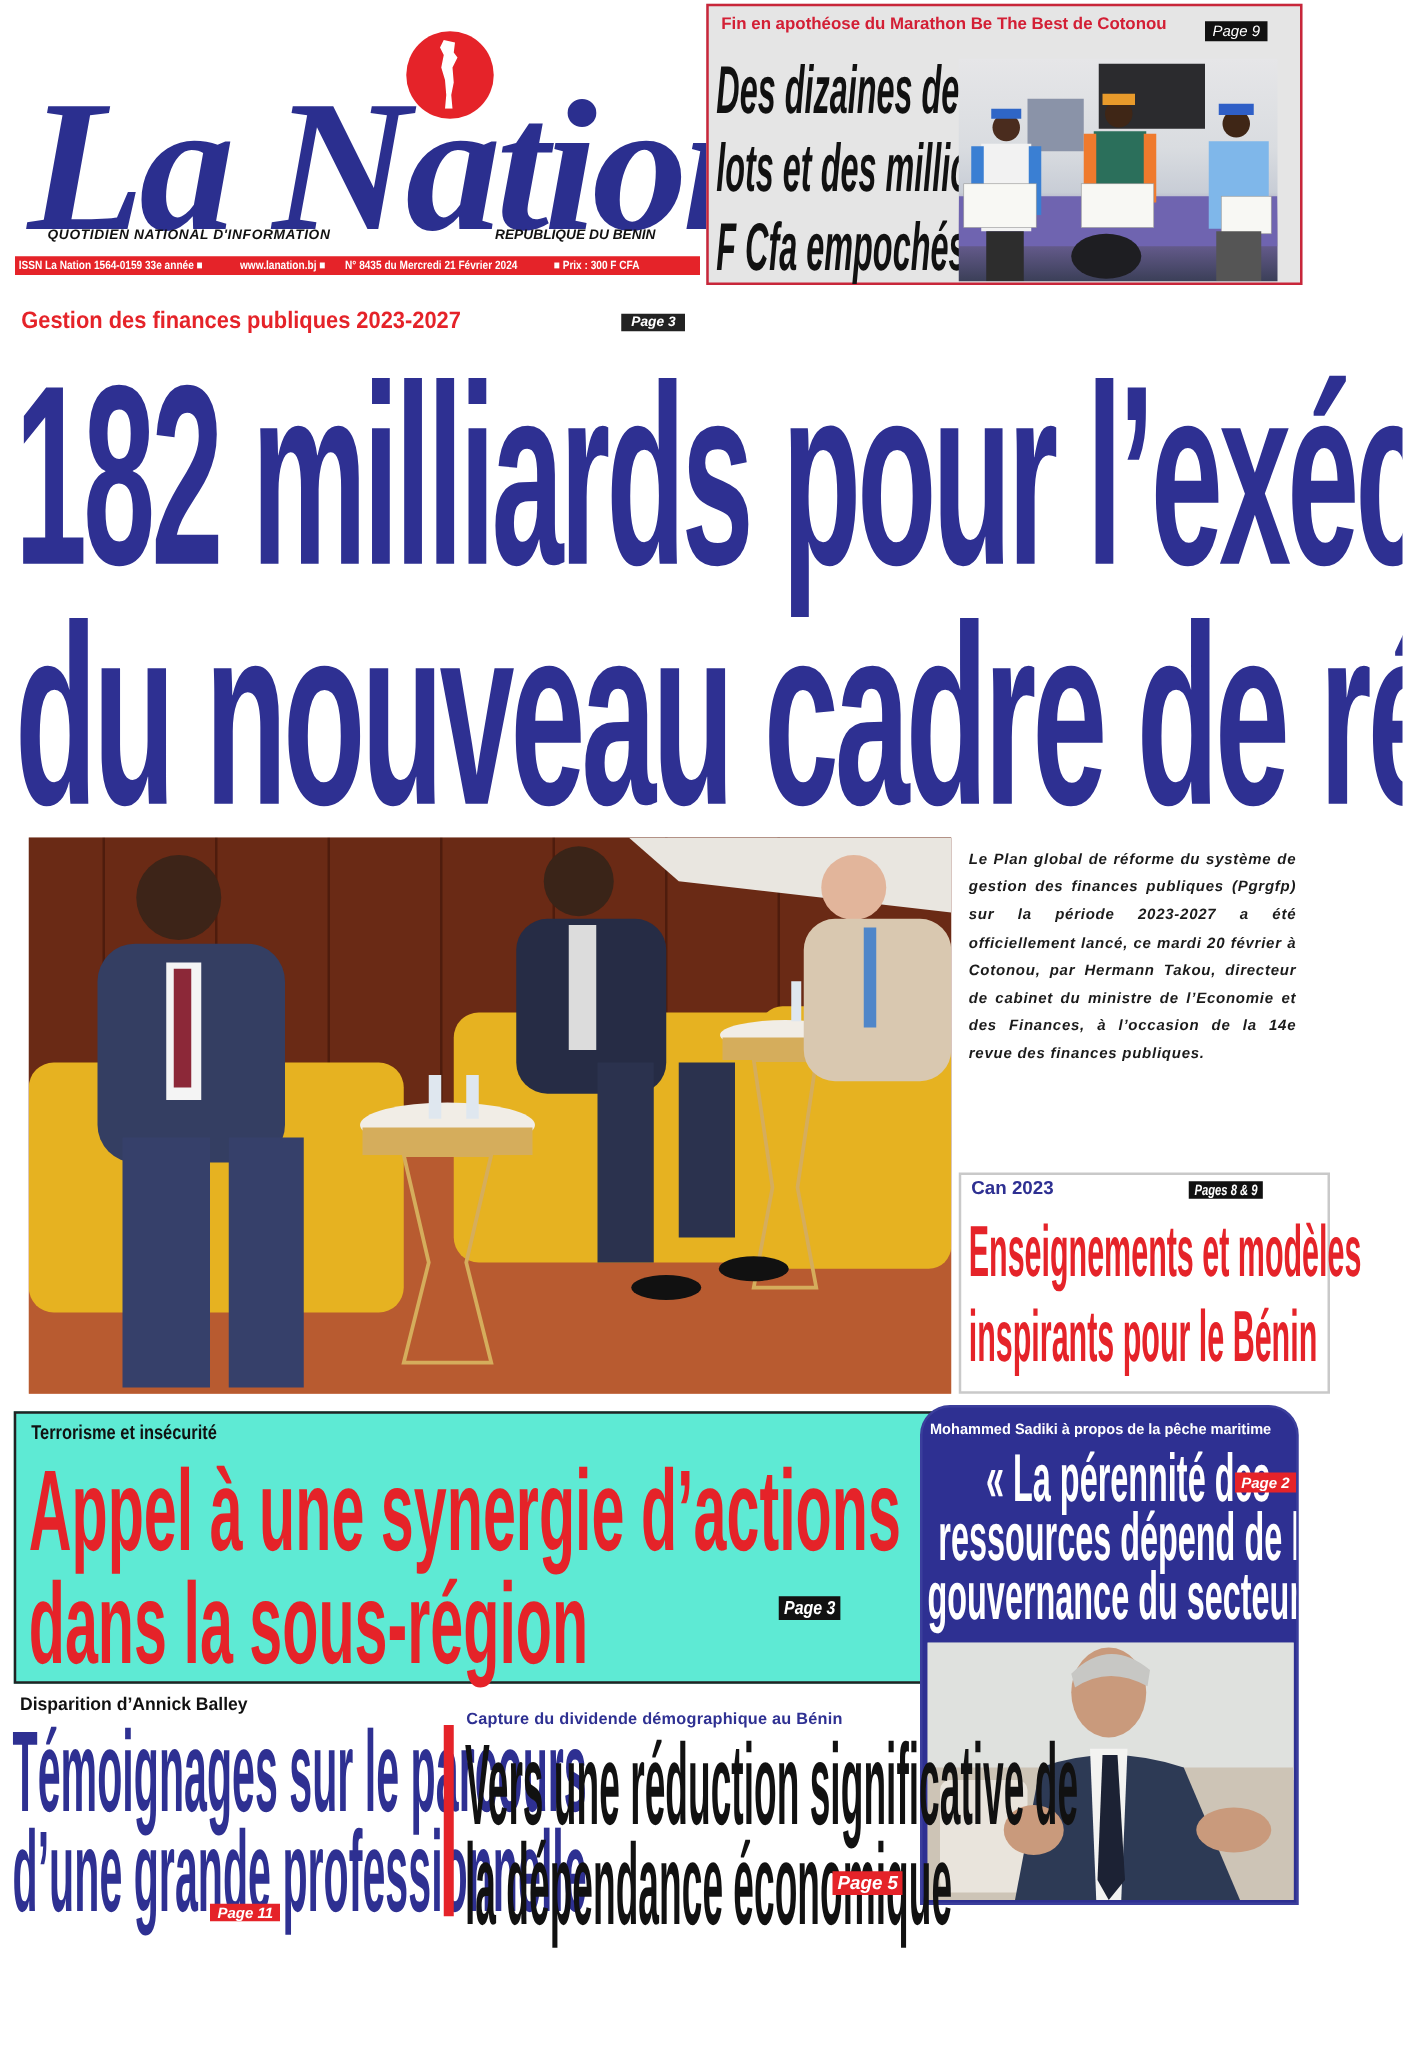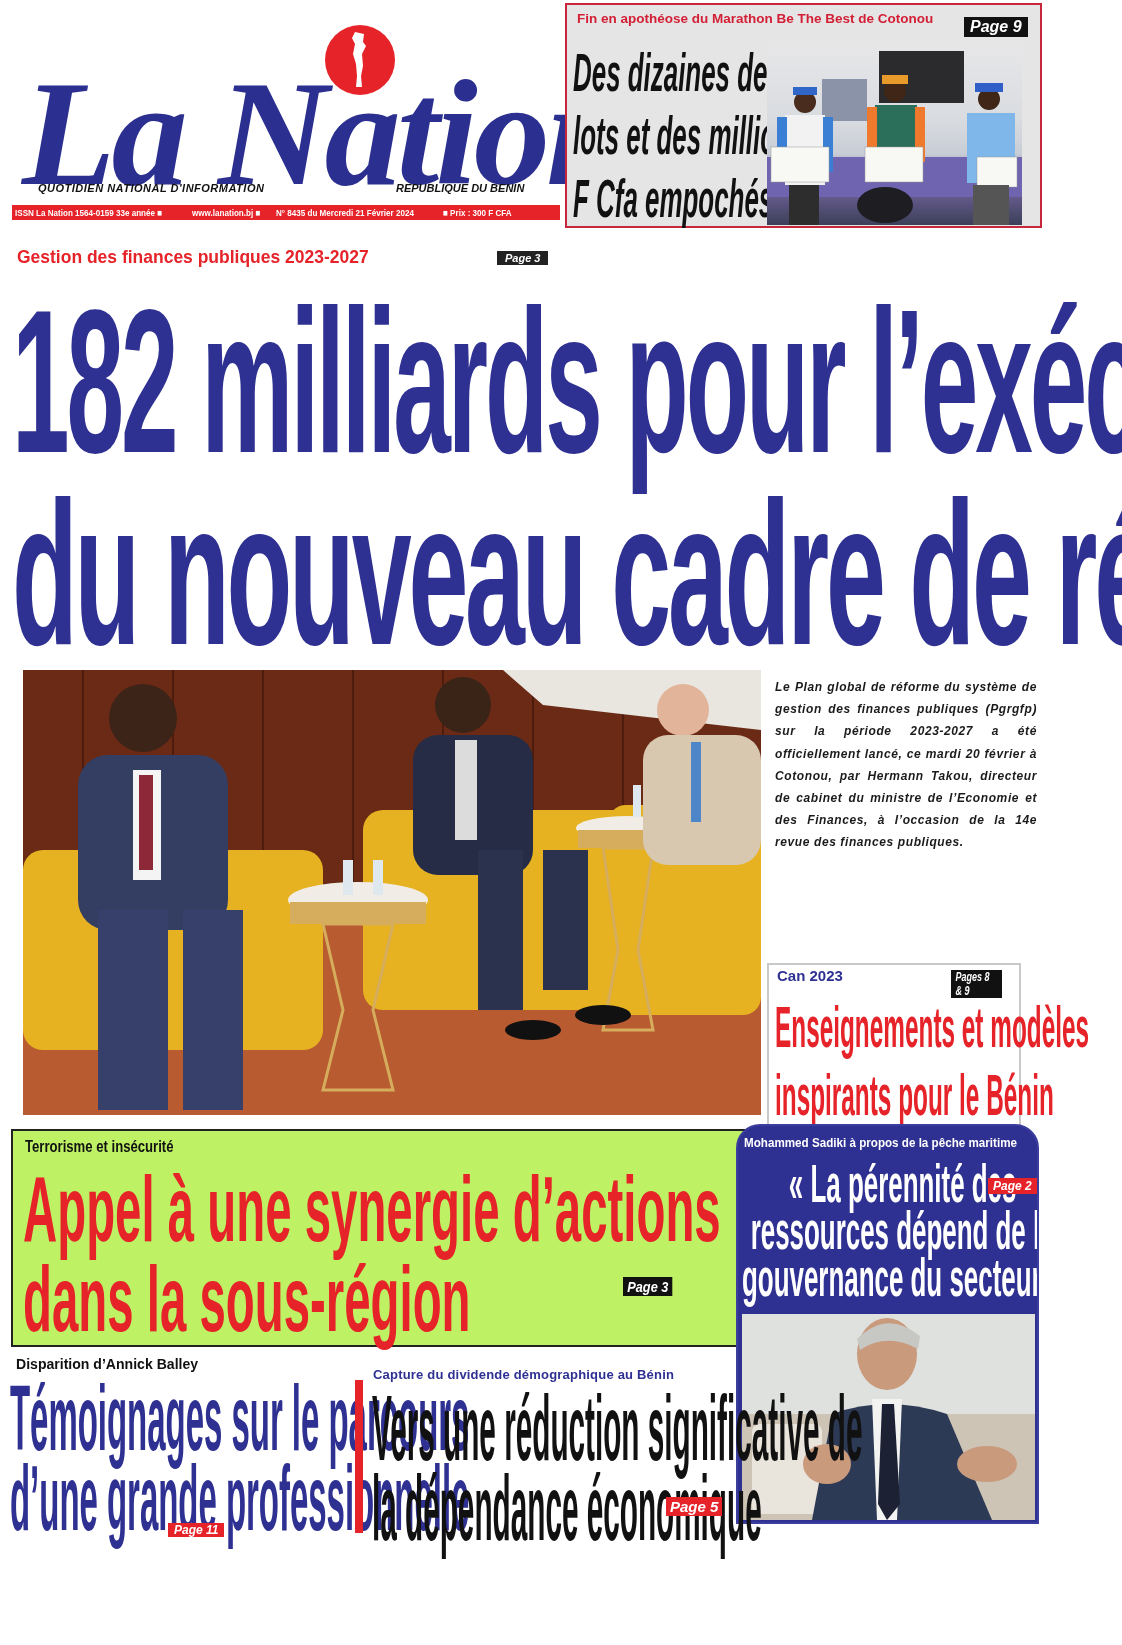--- a/index.html
+++ b/index.html
@@ -14,47 +14,47 @@
     #logo-circle { left: 325px; top: 25px; width: 70px; height: 70px; border-radius: 50%; background: #e52329; }
     #logo-map { left: 350px; top: 32px; width: 18px; height: 55px; }
     #tagline-left { left: 38px; top: 182px; font-size: 11px; font-weight: 700; font-style: italic; color: #111; letter-spacing: 0.5px; }
     #tagline-right { left: 380px; top: 182px; font-size: 11px; font-weight: 700; font-style: italic; color: #111; margin-left: 16px; }
     #info-bar { left: 12px; top: 205px; width: 548px; height: 15px; background: #e52329; color: #ffffff; font-size: 9.5px; font-weight: 700; line-height: 15px; white-space: nowrap; overflow: hidden; padding-left: 3px; display: flex; gap: 4px; }
     #info-bar span { display: inline-block; transform: scaleX(0.85); transform-origin: left center; }
 
     
     #marathon-box { left: 565px; top: 3px; width: 477px; height: 225px; border: 2px solid #c8263a; background: #e5e5e5; }
     #marathon-kicker { left: 10px; top: 6px; font-size: 13.5px; font-weight: 700; color: #d31f35; white-space: nowrap; }
-    #marathon-page { left: 397px; top: 12px; background: #111; color: #fff; font-size: 16px; font-weight: 700; font-style: italic; padding: 1px 6px; }
+    #marathon-page { left: 397px; top: 12px; background: #111; color: #fff; font-size: 12px; font-weight: 400; font-style: italic; padding: 1px 6px; }
     #marathon-headline { left: 6px; top: 36px; width: 190px; font-size: 54px; line-height: 63px; color: #111; }
     #marathon-headline .line { display: block; transform: scaleX(0.48); transform-origin: left top; white-space: nowrap; font-weight: 700; font-style: italic; }
     #marathon-photo { left: 200px; top: 42px; width: 255px; height: 178px; overflow: hidden; background: linear-gradient(180deg, #e6e6e8 0%, #d9dce0 40%, #c8cdd6 60%, #7b6aa8 75%, #3b3f58 100%); }
 
     
     #main-kicker { left: 17px; top: 246px; font-size: 19px; font-weight: 700; color: #e52329; white-space: nowrap; transform: scaleX(0.92); transform-origin: left top; }
     #main-page { left: 497px; top: 251px; background: #222; color: #fff; font-size: 11px; font-weight: 700; font-style: italic; padding: 1px 8px; }
     #main-headline-1 { left: 12px; top: 278px; font-size: 205px; line-height: 1; color: #2e3092; letter-spacing: -6px; transform: scaleX(0.505); transform-origin: left top; white-space: nowrap; font-weight: 700; }
     #main-headline-2 { left: 12px; top: 470px; font-size: 205px; line-height: 1; color: #2e3092; letter-spacing: -6px; transform: scaleX(0.525); transform-origin: left top; white-space: nowrap; font-weight: 700; }
 
     
     #main-photo { left: 23px; top: 670px; width: 738px; height: 445px; overflow: hidden;
       background: linear-gradient(180deg, #6b2a17 0%, #7a3218 30%, #5e2412 55%, #a9512d 72%, #c4643a 100%); }
 
     
     #lead-text { left: 775px; top: 676px; width: 262px; font-size: 12px; line-height: 22.2px; font-weight: 700; font-style: italic; color: #1b1b1b; text-align: justify; letter-spacing: 0.6px; }
 
     
-    #can-box { left: 767px; top: 938px; width: 254px; height: 177px; border: 2px solid #c9c9c9; background: #fff; margin-top: 25px; }
+    #can-box { left: 767px; top: 938px; width: 297px; height: 177px; border: 2px solid #c9c9c9; background: #fff; }
     #can-kicker { left: 8px; top: 2px; font-size: 15px; font-weight: 700; color: #2e3092; }
     #can-page { left: 182px; top: 5px; background: #111; color: #fff; font-size: 12px; font-weight: 700; font-style: italic; padding: 0 6px; transform: scaleX(0.75); transform-origin: left top; }
     #can-headline { left: 6px; top: 28px; font-size: 58px; line-height: 68px; color: #e52329; }
     #can-headline .line { display: block; transform: scaleX(0.42); transform-origin: left top; white-space: nowrap; font-weight: 700; }
 
     
-    #terror-box { left: 11px; top: 1129px; width: 822px; height: 218px; border: 2px solid #222; background: #bef264; }
+    #terror-box { left: 11px; top: 1129px; width: 822px; height: 218px; border: 2px solid #222; background: #5eead4; }
     #terror-kicker { left: 12px; top: 7px; font-size: 16px; font-weight: 700; color: #111; transform: scaleX(0.82); transform-origin: left top; white-space: nowrap; }
     #terror-headline { left: 10px; top: 33px; font-size: 92px; line-height: 90px; color: #e52329; }
     #terror-headline .line { display: block; transform: scaleX(0.515); transform-origin: left top; white-space: nowrap; font-weight: 700; }
     #terror-page { left: 610px; top: 146px; background: #111; color: #fff; font-size: 15px; font-weight: 700; font-style: italic; padding: 1px 5px; transform: scaleX(0.85); transform-origin: left top; }
 
     
     #sadiki-box { left: 736px; top: 1124px; width: 303px; height: 400px; background: #2e3092; border-radius: 24px 24px 0 0; border: 2px solid #3b3e9c; overflow: hidden; text-align: center; }
     #sadiki-kicker { left: 6px; top: 10px; font-size: 12px; font-weight: 700; color: #fff; white-space: nowrap; transform: scaleX(0.97); transform-origin: left top; }
     #sadiki-headline { left: 4px; top: 34px; font-size: 54px; line-height: 47px; color: #fff; }
     #sadiki-headline .line { display: block; transform: scaleX(0.48); transform-origin: left top; white-space: nowrap; font-weight: 700; }

